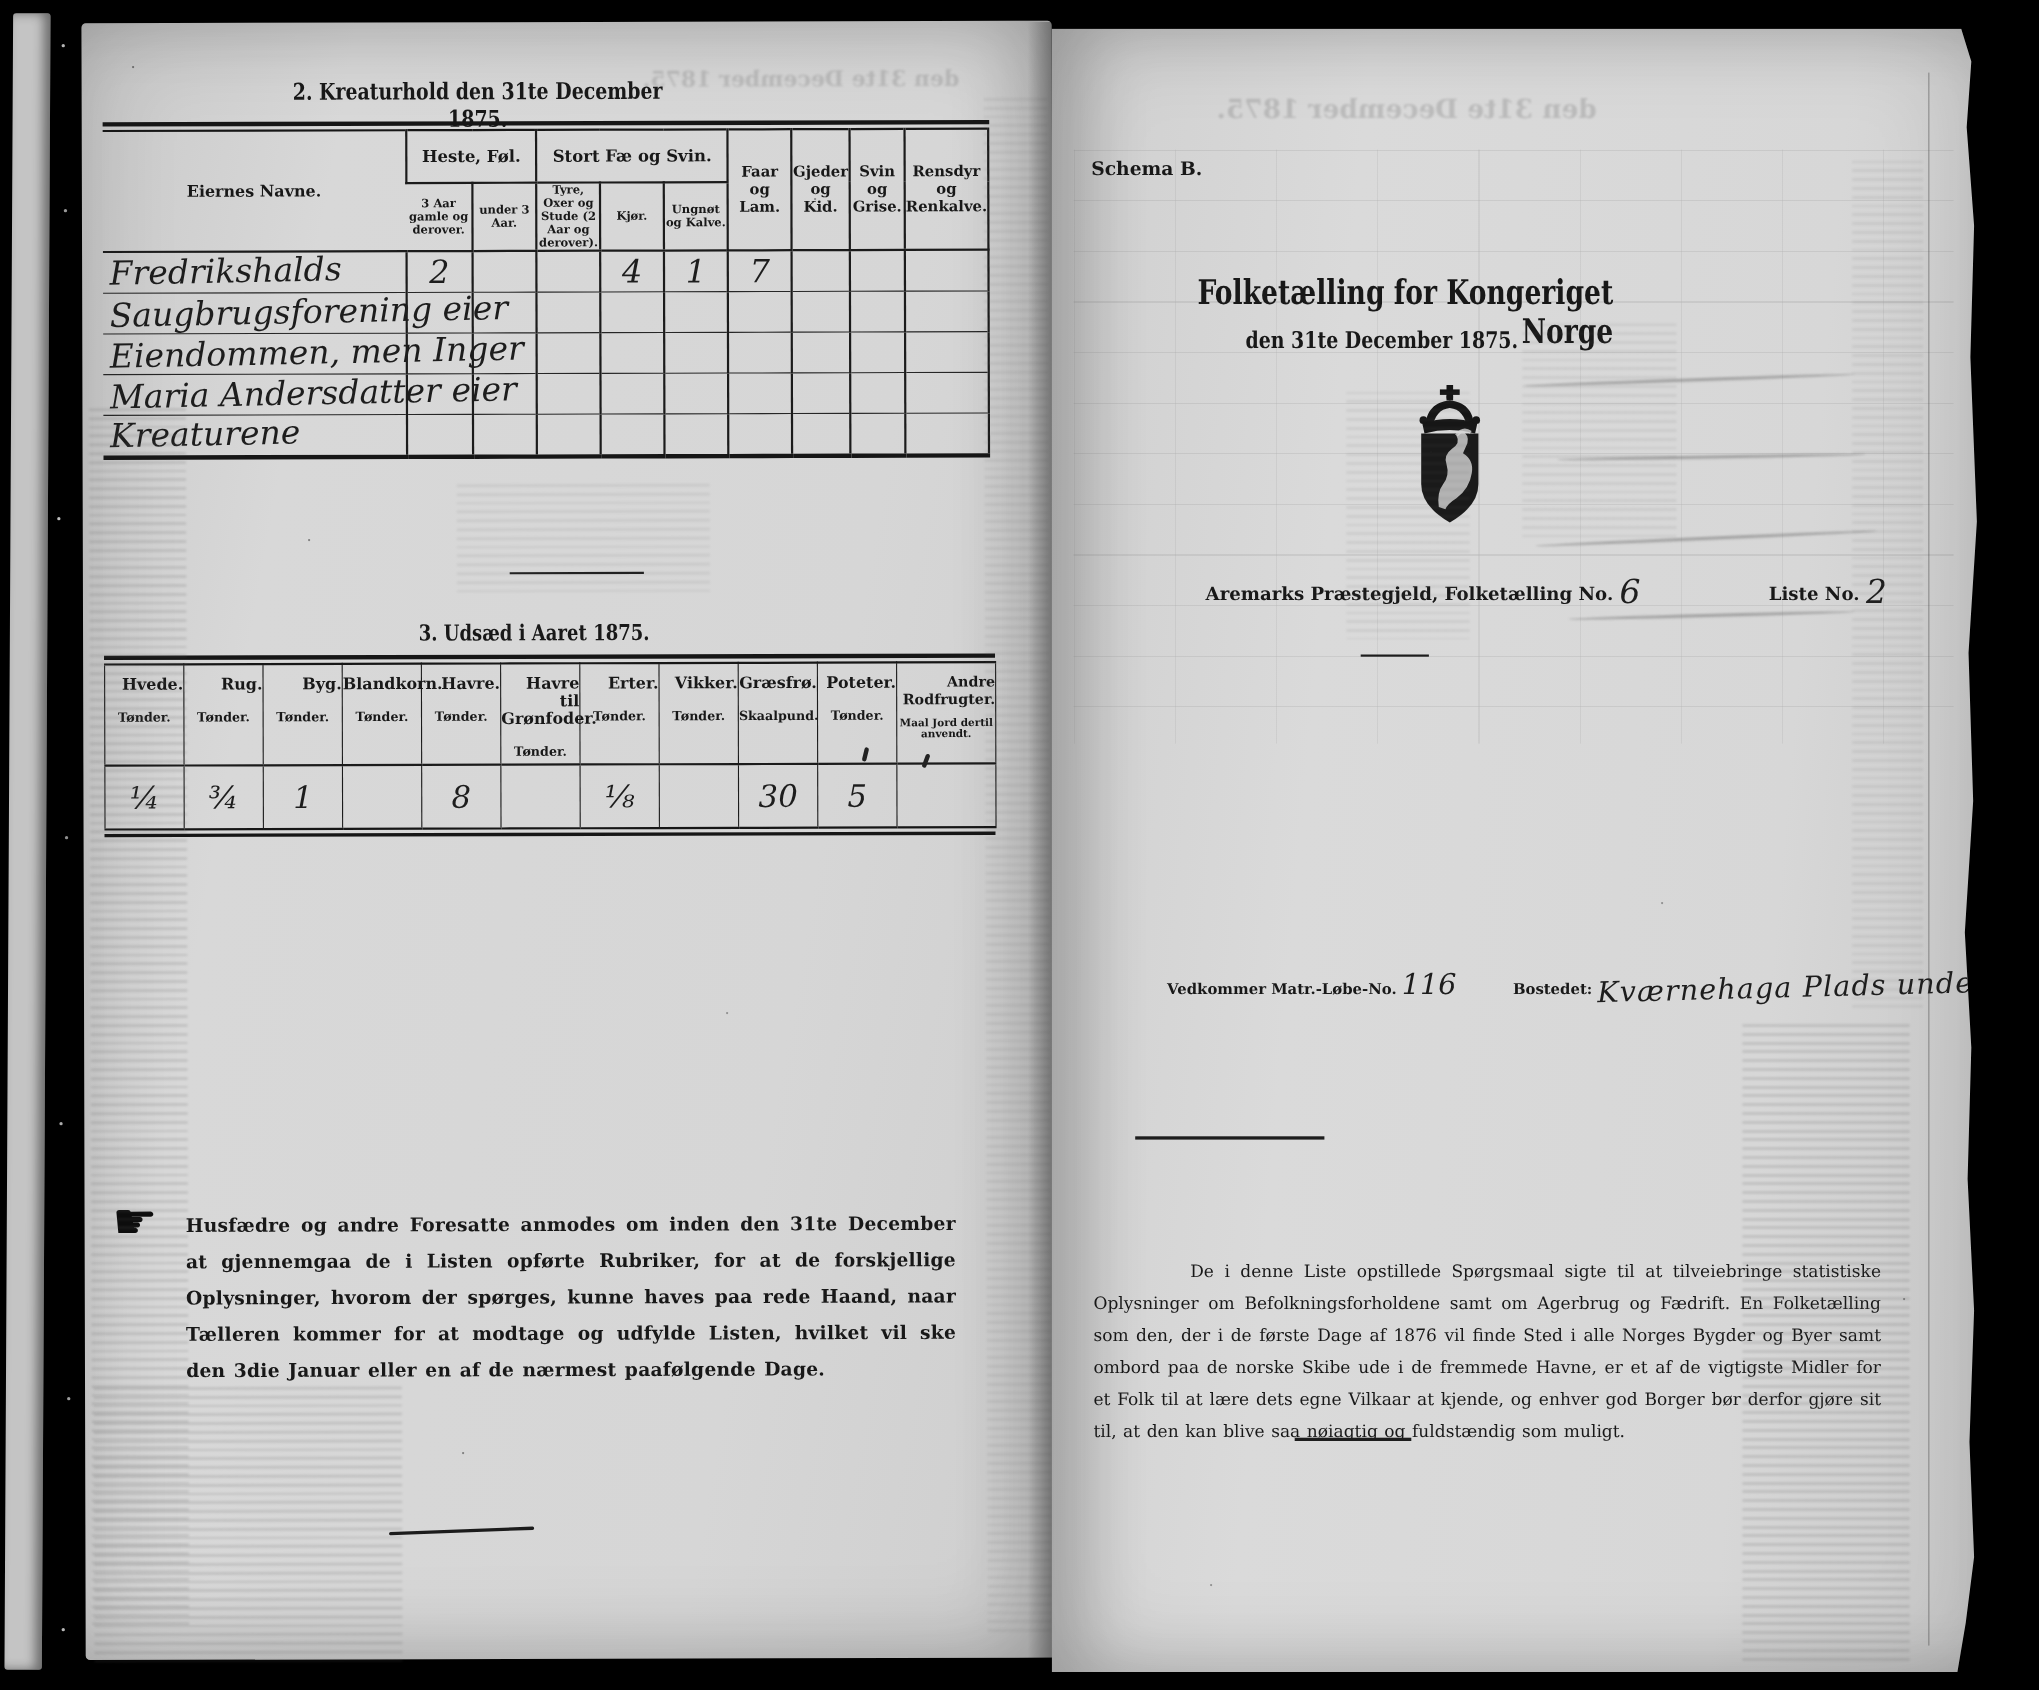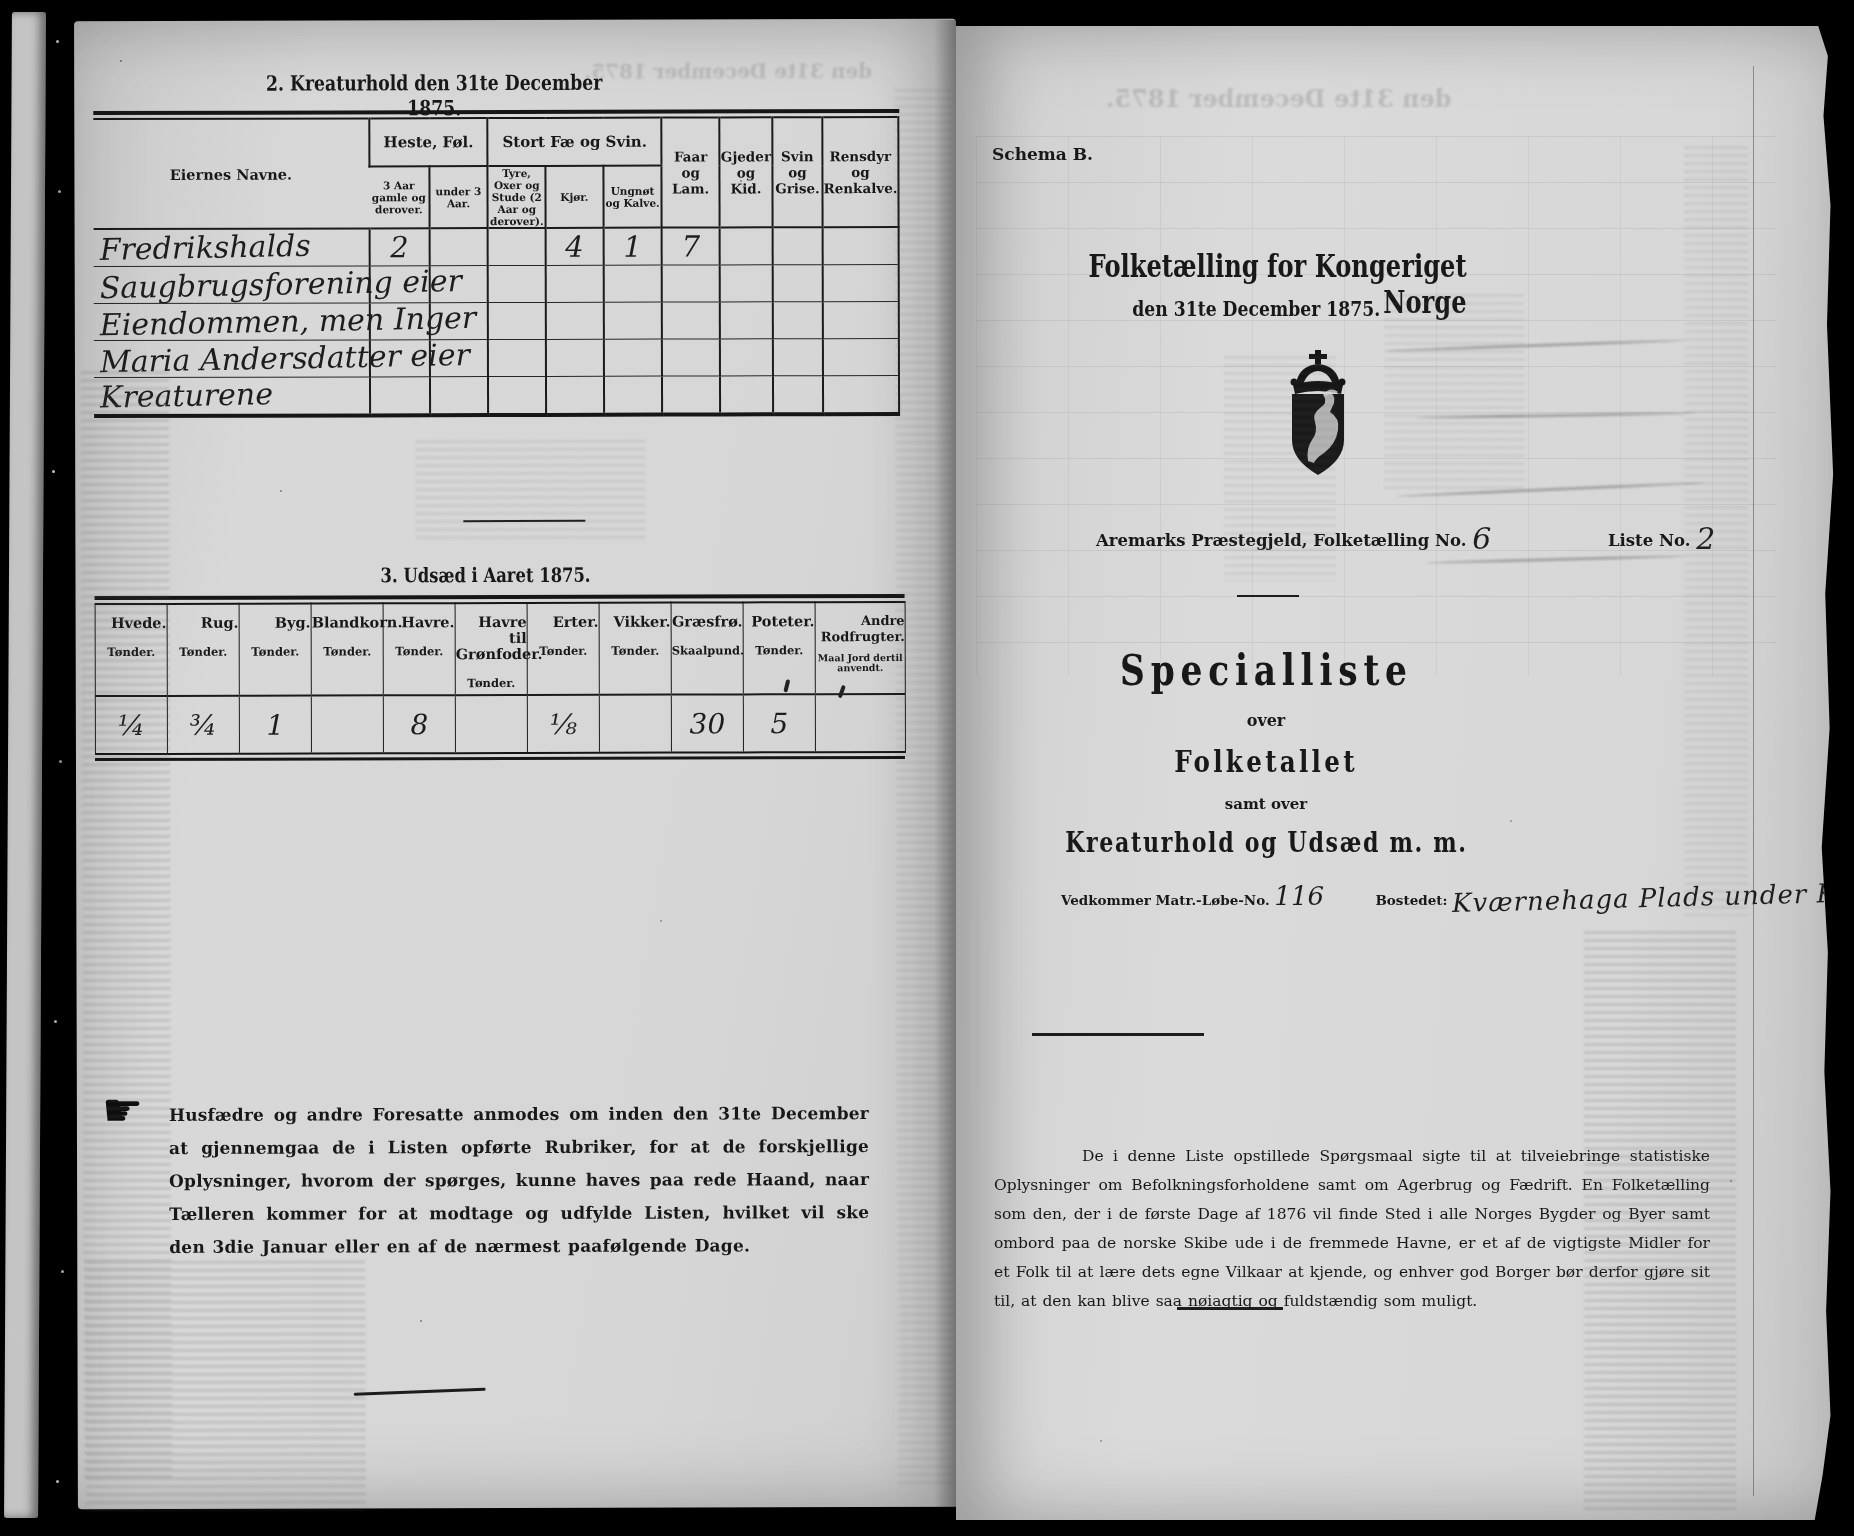--- a/index.html
+++ b/index.html
@@ -13,21 +13,20 @@
       transform:rotate(-0.15deg);
       background:linear-gradient(100deg,#c9c9c9,#d8d8d8 22%,#d6d6d6 70%,#cfcfcf 96%);
       box-shadow:inset 0 0 90px rgba(0,0,0,.16), inset -36px 0 60px rgba(0,0,0,.14);
   }
   #page-right { left:956px; top:26px; width:842px; height:1494px;
       background:linear-gradient(95deg,#cfcfcf,#dadada 30%,#d7d7d7 75%,#c8c8c8);
       box-shadow:inset 0 0 90px rgba(0,0,0,.14), inset 34px 0 55px rgba(0,0,0,.16);
       clip-path:polygon(0 0,98.2% 0,99.3% 2%,98.8% 6%,99.6% 12%,99.2% 20%,99.9% 30%,
         99% 38%,99.5% 47%,98.6% 55%,99.3% 62%,98.9% 70%,99.6% 78%,99.1% 86%,
         99.6% 93%,98.7% 97%,97.8% 100%,0 100%);
-      padding-left:36px;
   }
   #edge-strip { left:8px; top:12px; width:34px; height:1506px; background:#c4c4c4;
       border-radius:3px; transform:rotate(.3deg);
       box-shadow:inset -6px 0 10px rgba(0,0,0,.45); }
   #gutter { left:934px; top:20px; width:48px; height:1498px;
       background:linear-gradient(90deg,rgba(0,0,0,0),rgba(0,0,0,.30) 45%,rgba(0,0,0,.42) 55%,rgba(0,0,0,0)); }
   .cond { display:inline-block; transform:scaleX(.82); transform-origin:center; }
   .hw { font-family:"DejaVu Serif",serif; font-style:italic; color:#1d1d1d; }
 
   
@@ -357,27 +356,20 @@
     <span>Aremarks Præstegjeld,</span>
     <span>Folketælling No.</span>
     <span class="hw hwv">6</span>
     <span style="display:inline-block;width:105px;"></span>
     <span>Liste No.</span>
     <span class="hw hwv">2</span>
   </div>
 
   <div class="abs short-rule" style="left:281px;top:569px;width:62px;"></div>
 
-  <div class="abs" id="list-heading">
-    <div id="lh-main"><span class="cond">Specialliste</span></div>
-    <div id="lh-over">over</div>
-    <div id="lh-folk"><span class="cond">Folketallet</span></div>
-    <div id="lh-samt">samt over</div>
-    <div id="lh-kreat"><span class="cond">Kreaturhold og Udsæd m. m.</span></div>
-  </div>
 
   <div class="abs" id="reference">
     <span>Vedkommer Matr.-Løbe-No.</span>
     <span class="hw hwv">116</span>
     <span style="display:inline-block;width:42px;"></span>
     <span>Bostedet:</span>
     <span class="hw hwv" id="bosted-value">Kværnehaga Plads under Kolbjørnsvig</span>
   </div>
 
   <div class="abs" style="left:76px;top:1007px;width:172px;height:3px;background:#1d1d1d;"></div>

